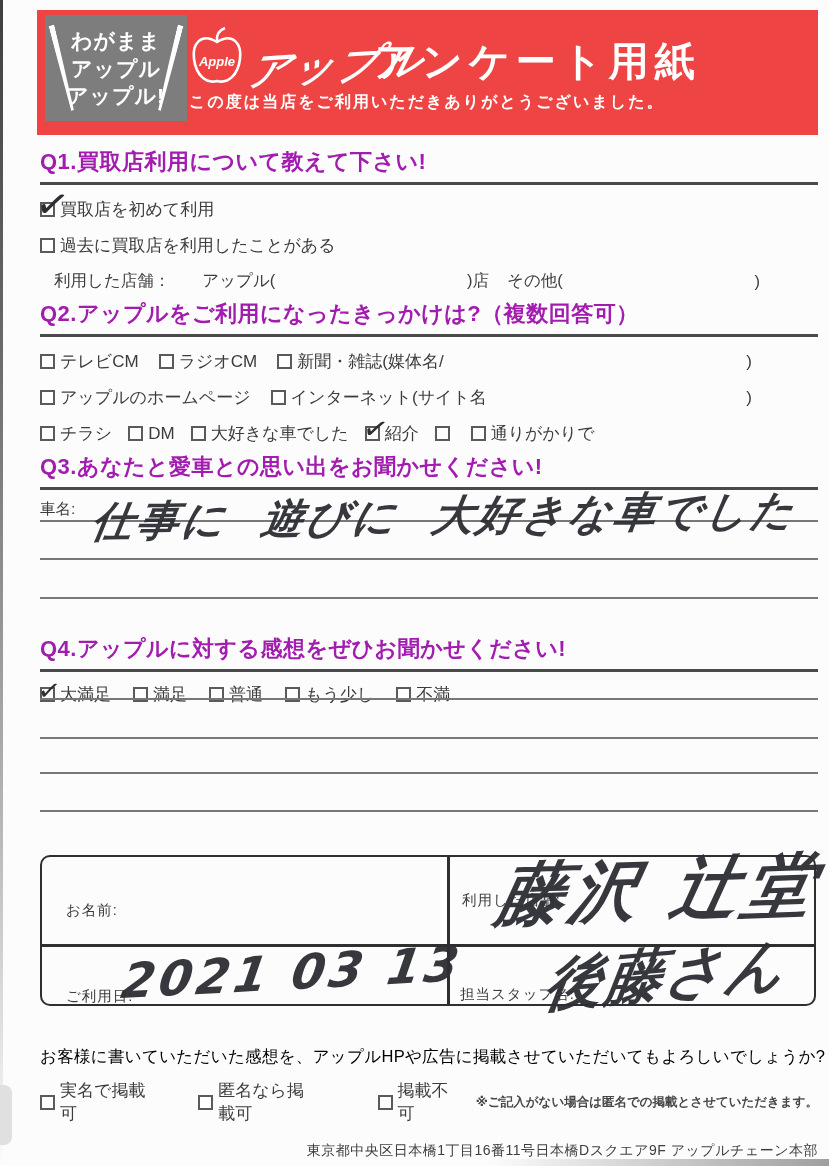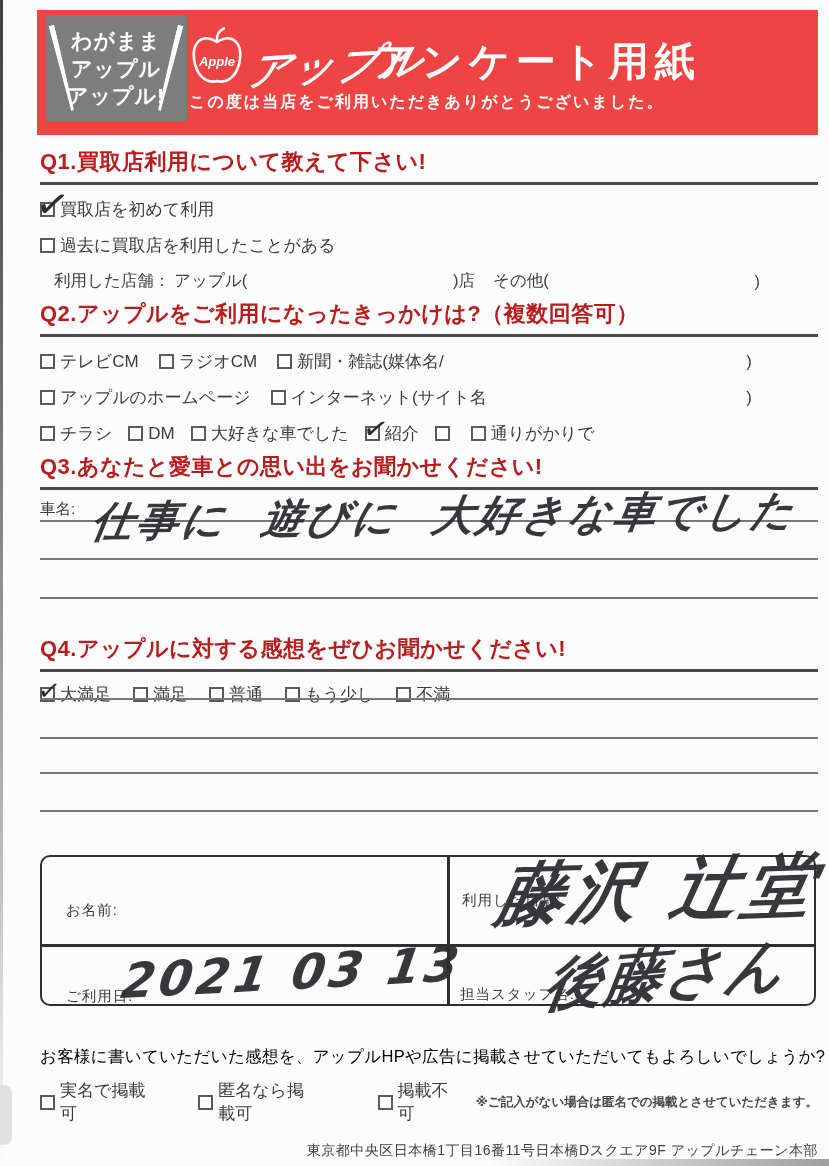--- a/index.html
+++ b/index.html
@@ -29,35 +29,35 @@
   .apple-logo { position:absolute; left:152px; top:16px; }
   .brand-script { position:absolute; left:214px; top:28px; color:#fff; font-size:40px;
     font-weight:bold; font-style:italic; letter-spacing:2px; transform:skewX(-18deg) rotate(-4deg); }
   .main-title { position:absolute; left:338px; top:24px; color:#fff; font-size:40px;
     font-weight:900; letter-spacing:6px; white-space:nowrap; }
   .banner-subtitle { position:absolute; left:152px; top:82px; color:#fff; font-size:16px;
     font-weight:bold; letter-spacing:2px; white-space:nowrap; }
 
   
   .sec { position:absolute; left:40px; width:778px; }
-  .sec-title { font-size:22px; font-weight:bold; color:#b91c1c; letter-spacing:0.5px; white-space:nowrap; }
+  .sec-title { font-size:22px; font-weight:bold; color:#a21caf; letter-spacing:0.5px; white-space:nowrap; }
   .sec-rule { margin-top:5px; height:3px; background:#4a4a4a; }
   .opt-row { display:flex; align-items:center; font-size:17px; color:#3c3c3c; }
   .cb { position:relative; width:15px; height:15px; border:2px solid #5a5a5a; margin-right:5px; flex:none; background:#fff; }
   .tick { position:absolute; font-weight:bold; color:#2d2e34; line-height:1;
     font-family:"DejaVu Sans",sans-serif; pointer-events:none; }
   .tick-q1 { left:-6px; top:-20px; font-size:40px; transform:rotate(10deg); }
   .tick-q2 { left:-4px; top:-14px; font-size:30px; transform:rotate(12deg); }
   .tick-q4 { left:-4px; top:-12px; font-size:27px; transform:rotate(8deg); }
   .gap20 { margin-left:20px; } .gap16 { margin-left:16px; }
 
   #q1 { top:147px; }
   #q1 .opt-row { margin-top:13px; }
   .store-line { margin:13px 0 0 14px; width:706px; display:flex; align-items:center; font-size:16.5px; color:#3c3c3c; }
-  .store-line .lbl { margin-right:4px; }
+  .store-line .lbl { margin-right:32px; }
   .spacer { flex:1; }
   .gap-mid { margin-left:18px; }
 
   #q2 { top:299px; }
   #q2 .opt-row { margin-top:13px; width:712px; }
   .close-paren { margin-left:auto; }
 
   #q3 { top:452px; height:165px; }
   .car-label { margin-top:9px; font-size:15.5px; color:#3c3c3c; }
   .wline { position:absolute; left:0; right:0; height:2px; background:#787878; }

